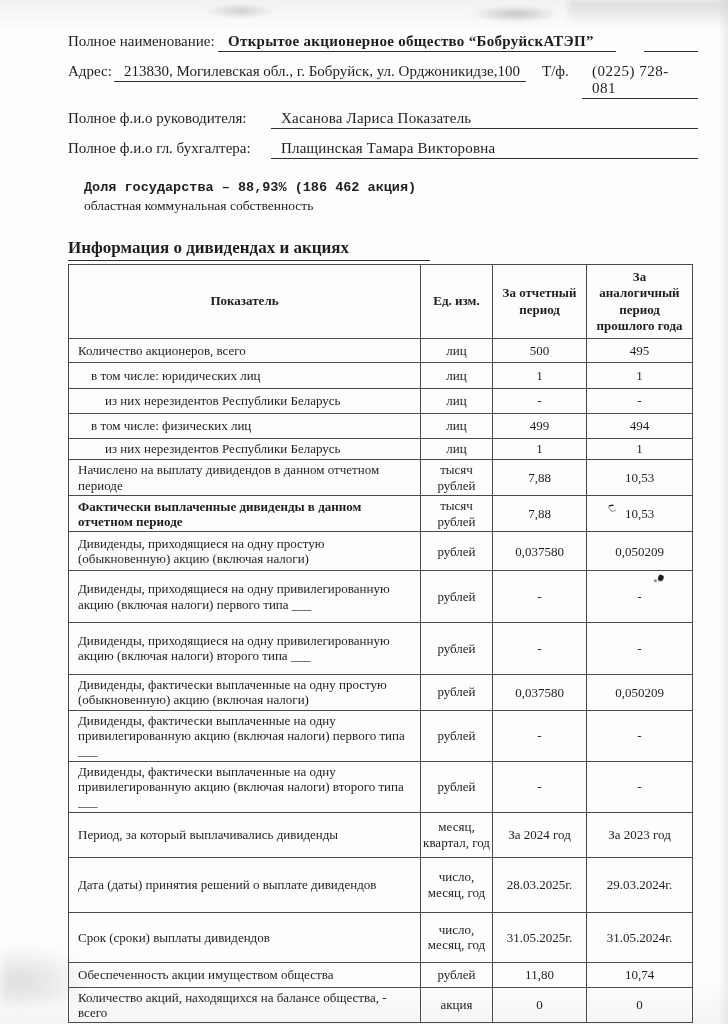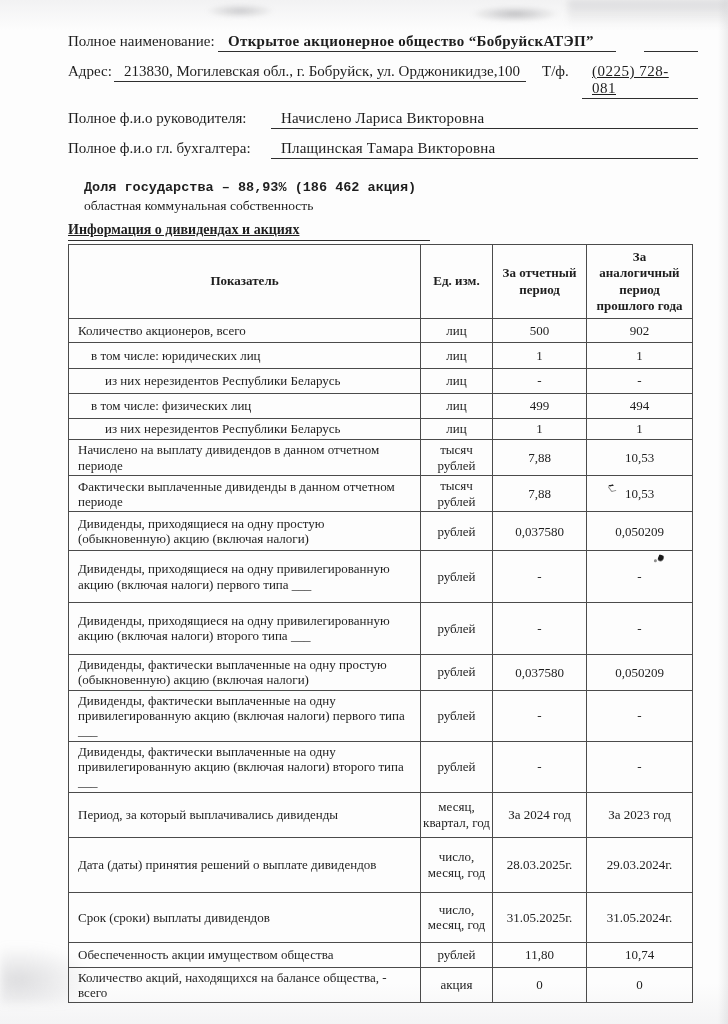--- a/index.html
+++ b/index.html
@@ -34,31 +34,31 @@
   
   .hdr-row { display: flex; align-items: baseline; margin-bottom: 11px; font-size: 15px; }
   .lbl { white-space: nowrap; }
   .underl { border-bottom: 1px solid #2f2f2f; padding: 0 6px 1px 10px; }
   .row-name .lbl { width: 150px; }
   .row-name .val { width: 398px; font-weight: bold; letter-spacing: .3px; }
   .row-name .tail-line { margin-left: auto; width: 54px; border-bottom: 1px solid #2f2f2f; align-self: stretch; }
   .row-addr .lbl-addr { width: 46px; }
   .row-addr .val-addr { width: 412px; }
   .row-addr .lbl-tf { margin-left: 16px; width: 40px; }
-  .row-addr .val-tf { flex: 1; letter-spacing: .5px; text-decoration: underline; }
+  .row-addr .val-tf { flex: 1; letter-spacing: .5px; }
   .row-person .lbl { width: 203px; }
   .row-person .val { flex: 1; letter-spacing: .2px; }
 
   
   .state-share { margin: 20px 0 0 16px; font-size: 13.5px; line-height: 1.3; }
   .state-share .b { font-weight: bold; font-family: Liberation Mono, monospace; }
 
   
-  .tbl-title { display: inline-block; margin-top: 8px; font-weight: bold; font-size: 14px;
-    border-bottom: 1.5px solid #2f2f2f; width: 362px; padding-bottom: 2px; text-decoration: underline; }
+  .tbl-title { display: inline-block; margin-top: 24px; font-weight: bold; font-size: 17px;
+    border-bottom: 1.5px solid #2f2f2f; width: 362px; padding-bottom: 2px; }
 
   
   table { border-collapse: collapse; width: 624px; margin-top: 3px; table-layout: fixed;
     font-size: 13px; }
   th, td { border: 1px solid #4b4b4b; vertical-align: middle; }
   table { border: 1.5px solid #3d3d3d; }
   col.c-ind  { width: 352px; }
   col.c-unit { width: 72px; }
   col.c-cur  { width: 94px; }
   col.c-prev { width: 106px; }
@@ -102,21 +102,21 @@
       <span class="tail-line"></span>
     </div>
     <div class="hdr-row row-addr">
       <span class="lbl lbl-addr">Адрес:</span>
       <span class="val underl val-addr">213830, Могилевская обл., г. Бобруйск, ул. Орджоникидзе,100</span>
       <span class="lbl lbl-tf">Т/ф.</span>
       <span class="val underl val-tf">(0225)  728-081</span>
     </div>
     <div class="hdr-row row-person">
       <span class="lbl">Полное ф.и.о руководителя:</span>
-      <span class="val underl">Начислено Лариса Викторовна</span>
+      <span class="val underl">Хасанова Лариса Показатель</span>
     </div>
     <div class="hdr-row row-person">
       <span class="lbl">Полное ф.и.о гл. бухгалтера:</span>
       <span class="val underl">Плащинская  Тамара  Викторовна</span>
     </div>
   </div>
 
   <div class="state-share">
     <div class="b">Доля государства – 88,93% (186 462 акция)</div>
     <div>областная коммунальная собственность</div>
@@ -143,21 +143,21 @@
 аналогичный
 период
 прошлого года</th>
       </tr>
     </thead>
     <tbody>
         <tr>
     <td class="ind" style="height: 24px;">Количество акционеров, всего</td>
     <td class="unit">лиц</td>
     <td class="num">500</td>
-    <td class="num">902</td>
+    <td class="num">495</td>
   </tr>
         <tr>
     <td class="ind indent1" style="height: 26px;">в том числе: юридических лиц</td>
     <td class="unit">лиц</td>
     <td class="num">1</td>
     <td class="num">1</td>
   </tr>
         <tr>
     <td class="ind indent2" style="height: 25px;">из них нерезидентов Республики Беларусь</td>
     <td class="unit">лиц</td>
@@ -176,21 +176,21 @@
     <td class="num">1</td>
     <td class="num">1</td>
   </tr>
         <tr>
     <td class="ind" style="height: 35px;">Начислено на выплату дивидендов в данном отчетном периоде</td>
     <td class="unit">тысяч рублей</td>
     <td class="num">7,88</td>
     <td class="num">10,53</td>
   </tr>
         <tr>
-    <td class="ind" style="height: 34px;">Фактически выплаченные дивиденды в данном отчетном периоде</td>
+    <td class="ind" style="height: 34px; font-weight: bold;">Фактически выплаченные дивиденды в данном отчетном периоде</td>
     <td class="unit">тысяч рублей</td>
     <td class="num">7,88</td>
     <td class="num">10,53<span class="pen-tick"></span></td>
   </tr>
         <tr>
     <td class="ind" style="height: 39px;">Дивиденды, приходящиеся на одну простую (обыкновенную) акцию (включая налоги)</td>
     <td class="unit">рублей</td>
     <td class="num">0,037580</td>
     <td class="num">0,050209</td>
   </tr>

